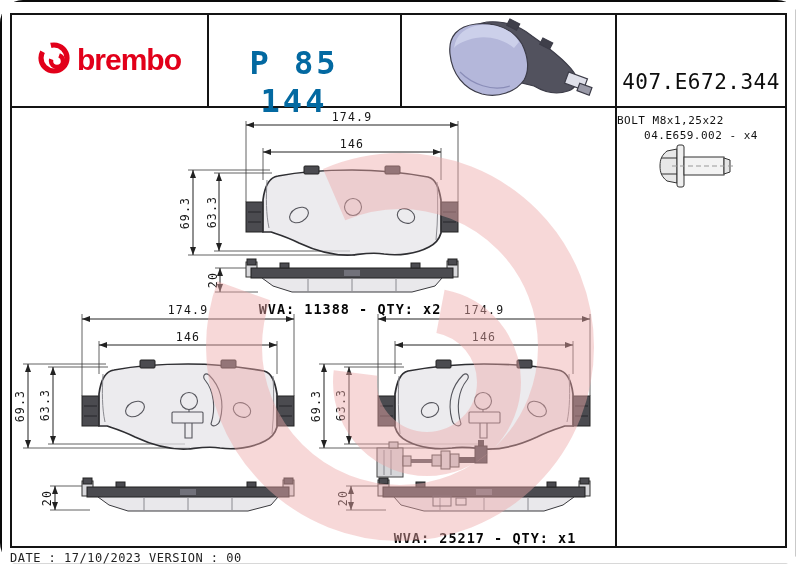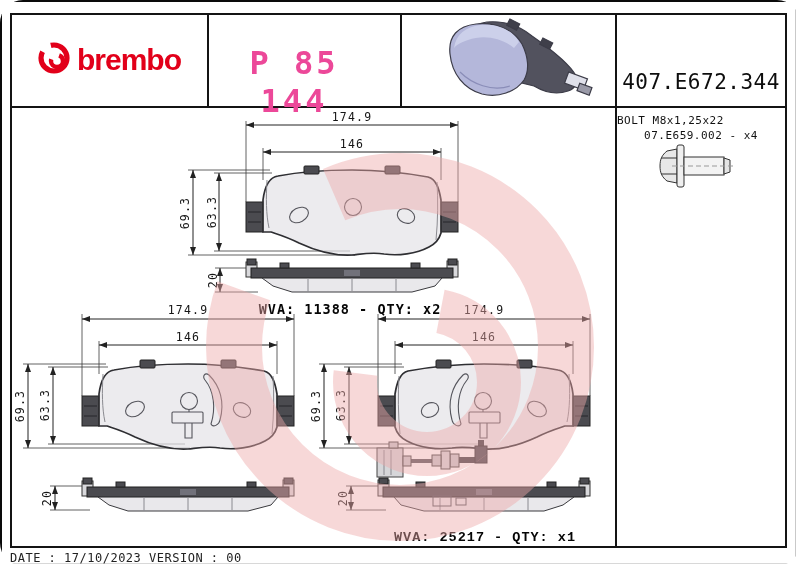--- a/index.html
+++ b/index.html
@@ -14,32 +14,32 @@
   .frame{position:absolute;left:10px;top:13px;width:773px;height:531px;border:2px solid #141414;}
   .hline-header{position:absolute;left:10px;top:106px;width:777px;height:2px;background:#141414;}
   .vline{position:absolute;top:13px;width:2px;background:#141414;}
   .v1{left:207px;height:93px;}
   .v2{left:400px;height:93px;}
   .v3{left:615px;height:535px;}
   
   .wordmark{position:absolute;left:77px;top:43px;font-family:"Liberation Sans",sans-serif;
             font-weight:bold;font-size:30px;letter-spacing:-1px;color:#e2001a;}
   .partcode{position:absolute;left:207px;top:44px;width:174px;text-align:center;
-            font-weight:bold;font-size:32px;letter-spacing:3px;color:#ec4899;}
+            font-weight:bold;font-size:32px;letter-spacing:3px;color:#0369a1;}
   .catalog{position:absolute;left:615px;top:49px;width:172px;text-align:center;
            font-size:21px;letter-spacing:0.5px;color:#0d0d0d;margin-top:21px;}
   .bolt-line1{position:absolute;left:617px;top:114px;width:160px;text-align:left;
               font-size:11px;letter-spacing:0.5px;color:#111;}
   .bolt-line2{position:absolute;left:617px;top:129px;width:168px;text-align:center;
               font-size:11px;letter-spacing:0.5px;color:#111;}
   .wva{position:absolute;width:300px;text-align:center;font-weight:bold;
        font-size:13.5px;letter-spacing:1px;color:#050505;}
   .wva1{left:200px;top:301px;}
   .wva2{left:39px;top:530px;}
-  .wva3{left:335px;top:530px;font-family:Liberation Mono, monospace;}
+  .wva3{left:335px;top:530px;}
   .dateline{position:absolute;left:10px;top:551px;font-size:12px;letter-spacing:0.5px;color:#222;}
   
   svg{position:absolute;overflow:visible;}
   svg *{vector-effect:none;}
   .dk{fill:#4b4b50;stroke:#222;stroke-width:1;}
   .br{fill:#d9d9dc;stroke:#333;stroke-width:1;}
   .bar{fill:#4b4b50;stroke:#1e1e1e;stroke-width:1;}
   .plate{fill:rgba(228,227,231,0.72);stroke:#2e2e32;stroke-width:1.7;}
   .plate2{fill:rgba(225,224,228,0.75);stroke:#3a3a3e;stroke-width:1;}
   .seam{stroke:#8a8a90;fill:none;stroke-width:1;}
@@ -120,21 +120,21 @@
       <path d="M34,36 C36,22 46,15 60,13 C78,11 92,18 99,30 L94,36 C82,26 64,22 48,28 C40,31 36,33 34,36 Z" fill="#ccd0ea" stroke="none"></path>
       <path d="M40,60 C52,72 72,80 90,74" stroke="#8a8db8" fill="none"></path>
       <rect x="88" y="9" width="11" height="7" fill="#3f3f4a" transform="rotate(27 93 12)"></rect>
       <rect x="121" y="28" width="11" height="7" fill="#3f3f4a" transform="rotate(27 126 31)"></rect>
       <rect x="146" y="63" width="20" height="12" fill="#dfe0ea" transform="rotate(20 156 69)"></rect>
       <rect x="158" y="73" width="13" height="8" fill="#9a9aa8" transform="rotate(20 164 77)"></rect>
     </g>
   </svg>
 
   <div class="bolt-line1">BOLT M8x1,25x22</div>
-  <div class="bolt-line2">07.E659.002 - x4</div>
+  <div class="bolt-line2">04.E659.002 - x4</div>
   <svg style="left:652px;top:143px;" width="96" height="46" viewBox="0 0 96 46">
     <path d="M25,6 L15,8 C10,12 8,16 8,23 C8,30 10,34 15,38 L25,40 Z" fill="#e8e8e8" stroke="#333"></path>
     <path d="M9,15 H25 M9,31 H25" stroke="#333" fill="none"></path>
     <rect x="25" y="2" width="7" height="42" rx="2" fill="#efefef" stroke="#333"></rect>
     <rect x="32" y="14" width="40" height="18" fill="#f3f3f3" stroke="#333"></rect>
     <path d="M72,15 L78,17 L78,29 L72,31 Z" fill="#e4e4e4" stroke="#333"></path>
     <path d="M20,23 H84" stroke="#999" stroke-dasharray="5 3" fill="none"></path>
   </svg>
 
   <svg style="left:180px;top:110px;" width="300" height="205" viewBox="0 0 300 205">

